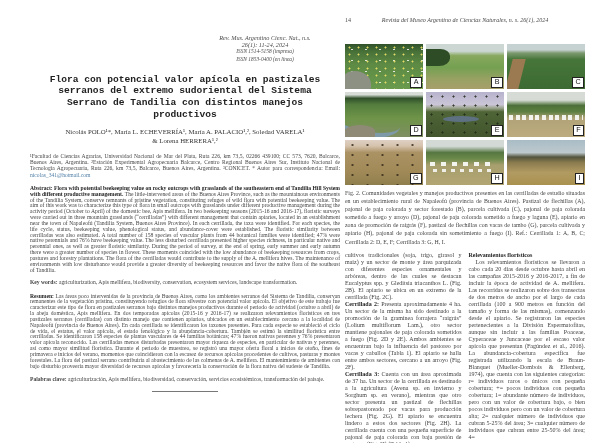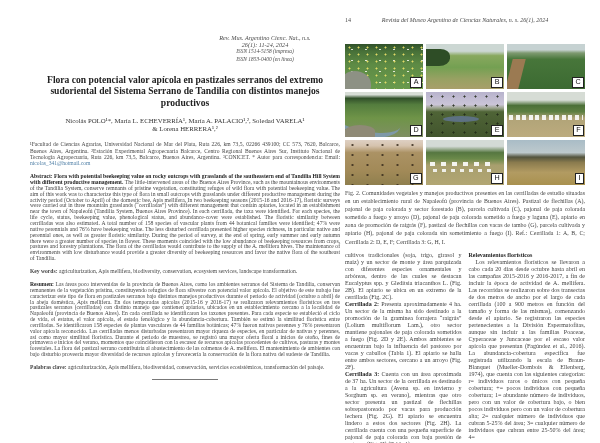--- a/index.html
+++ b/index.html
@@ -7,21 +7,21 @@
     width:600px;height:443px;position:relative;background:#ffffff;
     font-family:"Liberation Serif", serif;color:#3a3a3a;overflow:hidden;
     -webkit-font-smoothing:antialiased;
   }
   
   .left-page{position:absolute;left:30px;top:34px;width:310px;}
   .journal-ref{width:150px;margin-left:160px;text-align:center;font-style:italic;
     font-size:6.2px;line-height:7.2px;color:#4a4a4a;}
   .journal-ref .issn{font-size:5.4px;}
   .paper-title{margin-top:11px;padding:0 16px;text-align:center;font-weight:bold;
-    font-size:9.6px;line-height:11.6px;color:#222;}
+    font-size:9.6px;line-height:11.6px;color:#222;font-family:Liberation Mono, monospace;}
   .authors{margin-top:8px;text-align:center;font-size:6.8px;line-height:8.4px;color:#333;}
   .affiliations{margin-top:8px;font-size:5.6px;line-height:6.2px;text-align:justify;color:#474747;}
   .email-link{color:#4f7fa6;}
   .abs-block{margin-top:8px;font-size:5.6px;line-height:5.85px;text-align:justify;color:#454545;}
   .abs-block b{color:#1d1d1d;}
   .kw-block{margin-top:6px;font-size:5.6px;line-height:6.1px;text-align:justify;color:#454545;}
   .end-rule{margin:9px auto 0 auto;width:66px;border:none;border-top:0.8px solid #777;}
   
   .right-page{position:absolute;left:345px;top:16px;width:240px;height:427px;overflow:hidden;}
   .rp-header{position:relative;height:10px;font-size:6px;line-height:8px;color:#4a4a4a;}

